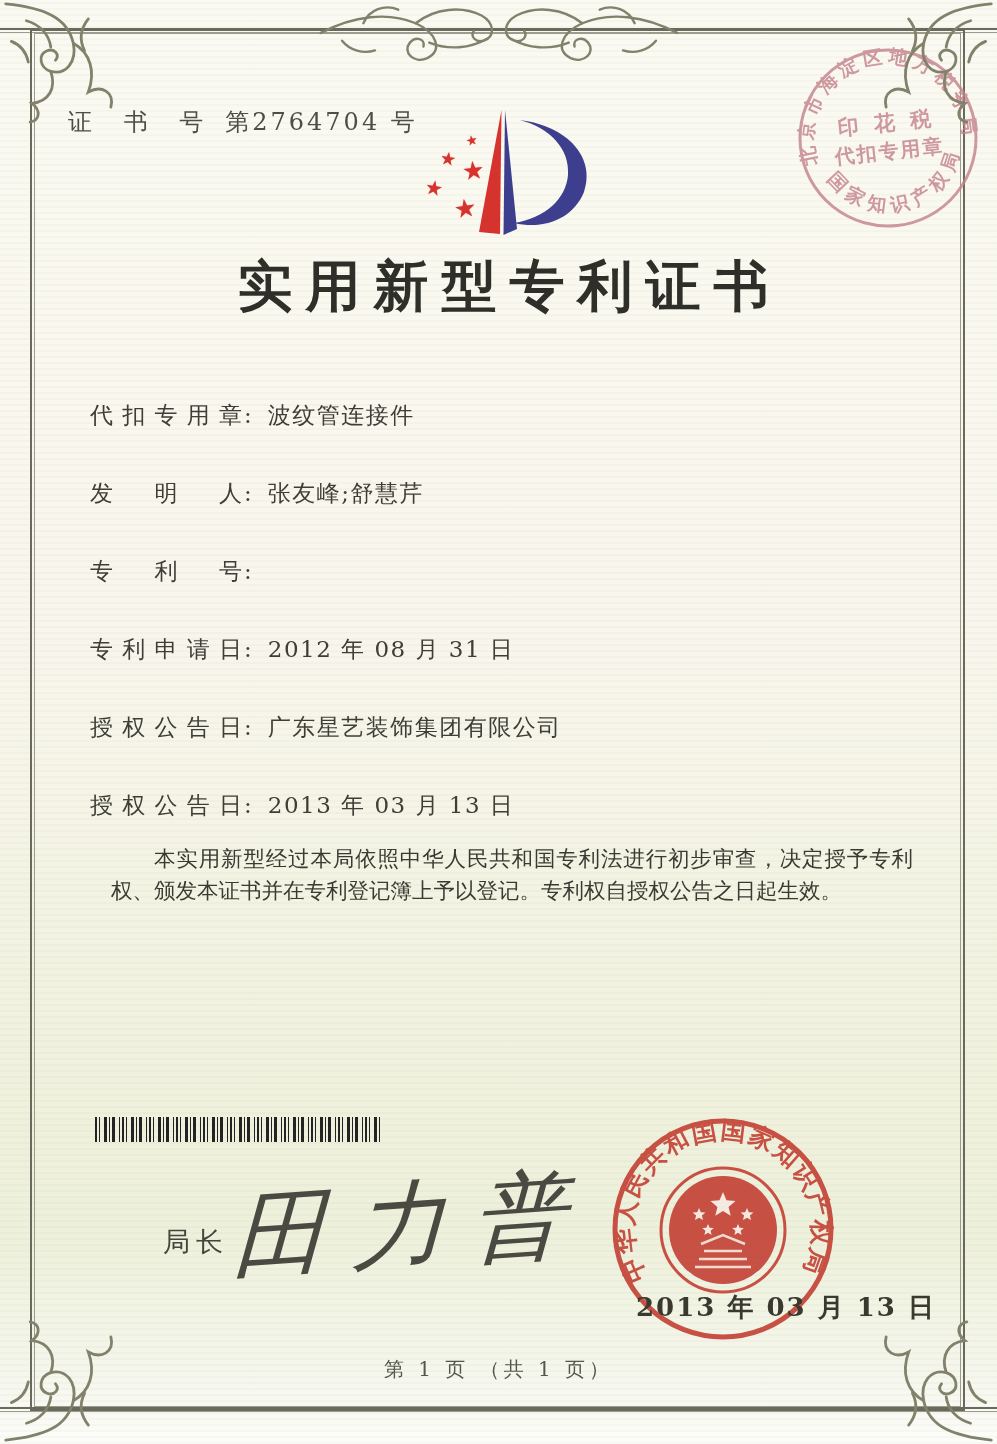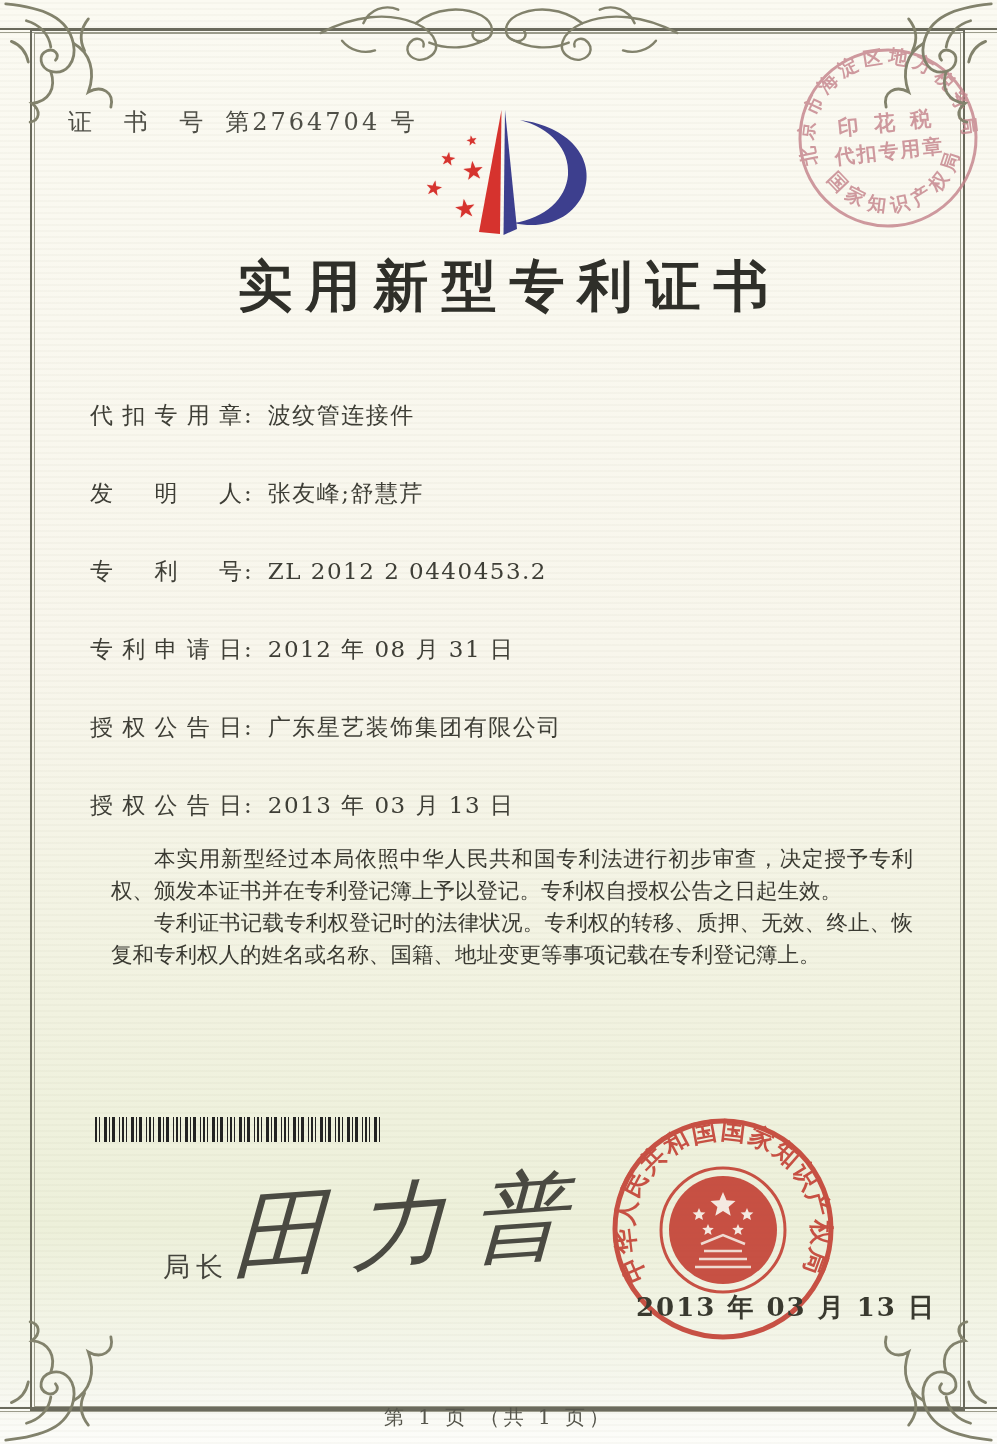--- a/index.html
+++ b/index.html
@@ -41,26 +41,26 @@
   .field-value{letter-spacing:1.5px;}
   
   .body-text{position:absolute;left:88px;right:84px;top:843px;font-size:21.5px;line-height:32px;text-align:justify;color:#3a3a32;z-index:2;margin-left:23px;}
   .body-text p{margin:0;text-indent:2em;}
   
   .barcode{position:absolute;left:95px;top:1117px;width:286px;height:25px;z-index:2;
     background:repeating-linear-gradient(90deg,
       #232323 0 2px,transparent 2px 4px,#232323 4px 5px,transparent 5px 9px,
       #232323 9px 12px,transparent 12px 14px,#232323 14px 15px,transparent 15px 17px,
       #232323 17px 20px,transparent 20px 24px,#232323 24px 25px,transparent 25px 27px);}
-  .director{position:absolute;left:163px;top:1224px;font-size:27px;letter-spacing:6px;color:#45453d;z-index:2;margin-top:25px;}
+  .director{position:absolute;left:163px;top:1224px;font-size:27px;letter-spacing:6px;color:#45453d;z-index:2;}
   .signature{position:absolute;left:232px;top:1162px;font-size:94px;font-style:italic;letter-spacing:26px;
     color:#4a4a42;transform:rotate(-4deg) skewX(-6deg);z-index:2;white-space:nowrap;}
   .seal{position:absolute;left:598px;top:1104px;width:250px;height:250px;opacity:.88;z-index:1;}
   .seal-date{position:absolute;left:636px;top:1290px;font-size:26px;letter-spacing:2px;color:#39392f;font-weight:700;z-index:2;}
-  .footer{position:absolute;left:0;right:0;top:1356px;text-align:center;font-size:20px;letter-spacing:4px;color:#55554b;z-index:2;margin-top:48px;}
+  .footer{position:absolute;left:0;right:0;top:1356px;text-align:center;font-size:20px;letter-spacing:4px;color:#55554b;z-index:2;}
 </style>
 </head>
 <body>
 
 <div class="page">
 
   <svg width="0" height="0" style="position:absolute" aria-hidden="true">
     <defs>
       <g id="orn" fill="none" stroke="#82826c" stroke-width="3" stroke-linecap="round">
         <path d="M4,4 C44,8 70,18 76,46 C80,66 68,80 52,76 C40,72 38,58 48,54 C56,51 62,58 57,64"></path>
@@ -140,42 +140,40 @@
         <span class="field-value">波纹管连接件</span>
     </div>
     <div class="field-row">
       <span class="field-label">发明人</span>
         <span class="field-colon">:</span>
         <span class="field-value">张友峰;舒慧芹</span>
     </div>
     <div class="field-row">
       <span class="field-label">专利号</span>
         <span class="field-colon">:</span>
-        <span class="field-value">ZL 2012 2 0440453.2</span>
     </div>
     <div class="field-row">
       <span class="field-label">专利申请日</span>
         <span class="field-colon">:</span>
         <span class="field-value">2012 年 08 月 31 日</span>
     </div>
     <div class="field-row">
       <span class="field-label">授权公告日</span>
         <span class="field-colon">:</span>
         <span class="field-value">广东星艺装饰集团有限公司</span>
     </div>
     <div class="field-row">
       <span class="field-label">授权公告日</span>
         <span class="field-colon">:</span>
         <span class="field-value">2013 年 03 月 13 日</span>
     </div>
   </div>
 
   <div class="body-text">
     <p>本实用新型经过本局依照中华人民共和国专利法进行初步审查，决定授予专利权、颁发本证书并在专利登记簿上予以登记。专利权自授权公告之日起生效。</p>
-    <p>专利证书记载专利权登记时的法律状况。专利权的转移、质押、无效、终止、恢复和专利权人的姓名或名称、国籍、地址变更等事项记载在专利登记簿上。</p>
   </div>
 
   <div class="barcode"></div>
 
   <div class="director">局长</div>
   <div class="signature">田力普</div>
 
   <svg class="seal" viewBox="0 0 250 250">
     <circle cx="125" cy="125" r="108" fill="none" stroke="#c23b2f" stroke-width="5"></circle>
     <path id="sealArc" d="M 51.3,176.6 A 90,90 0 1 1 198.7,176.6" fill="none"></path>

